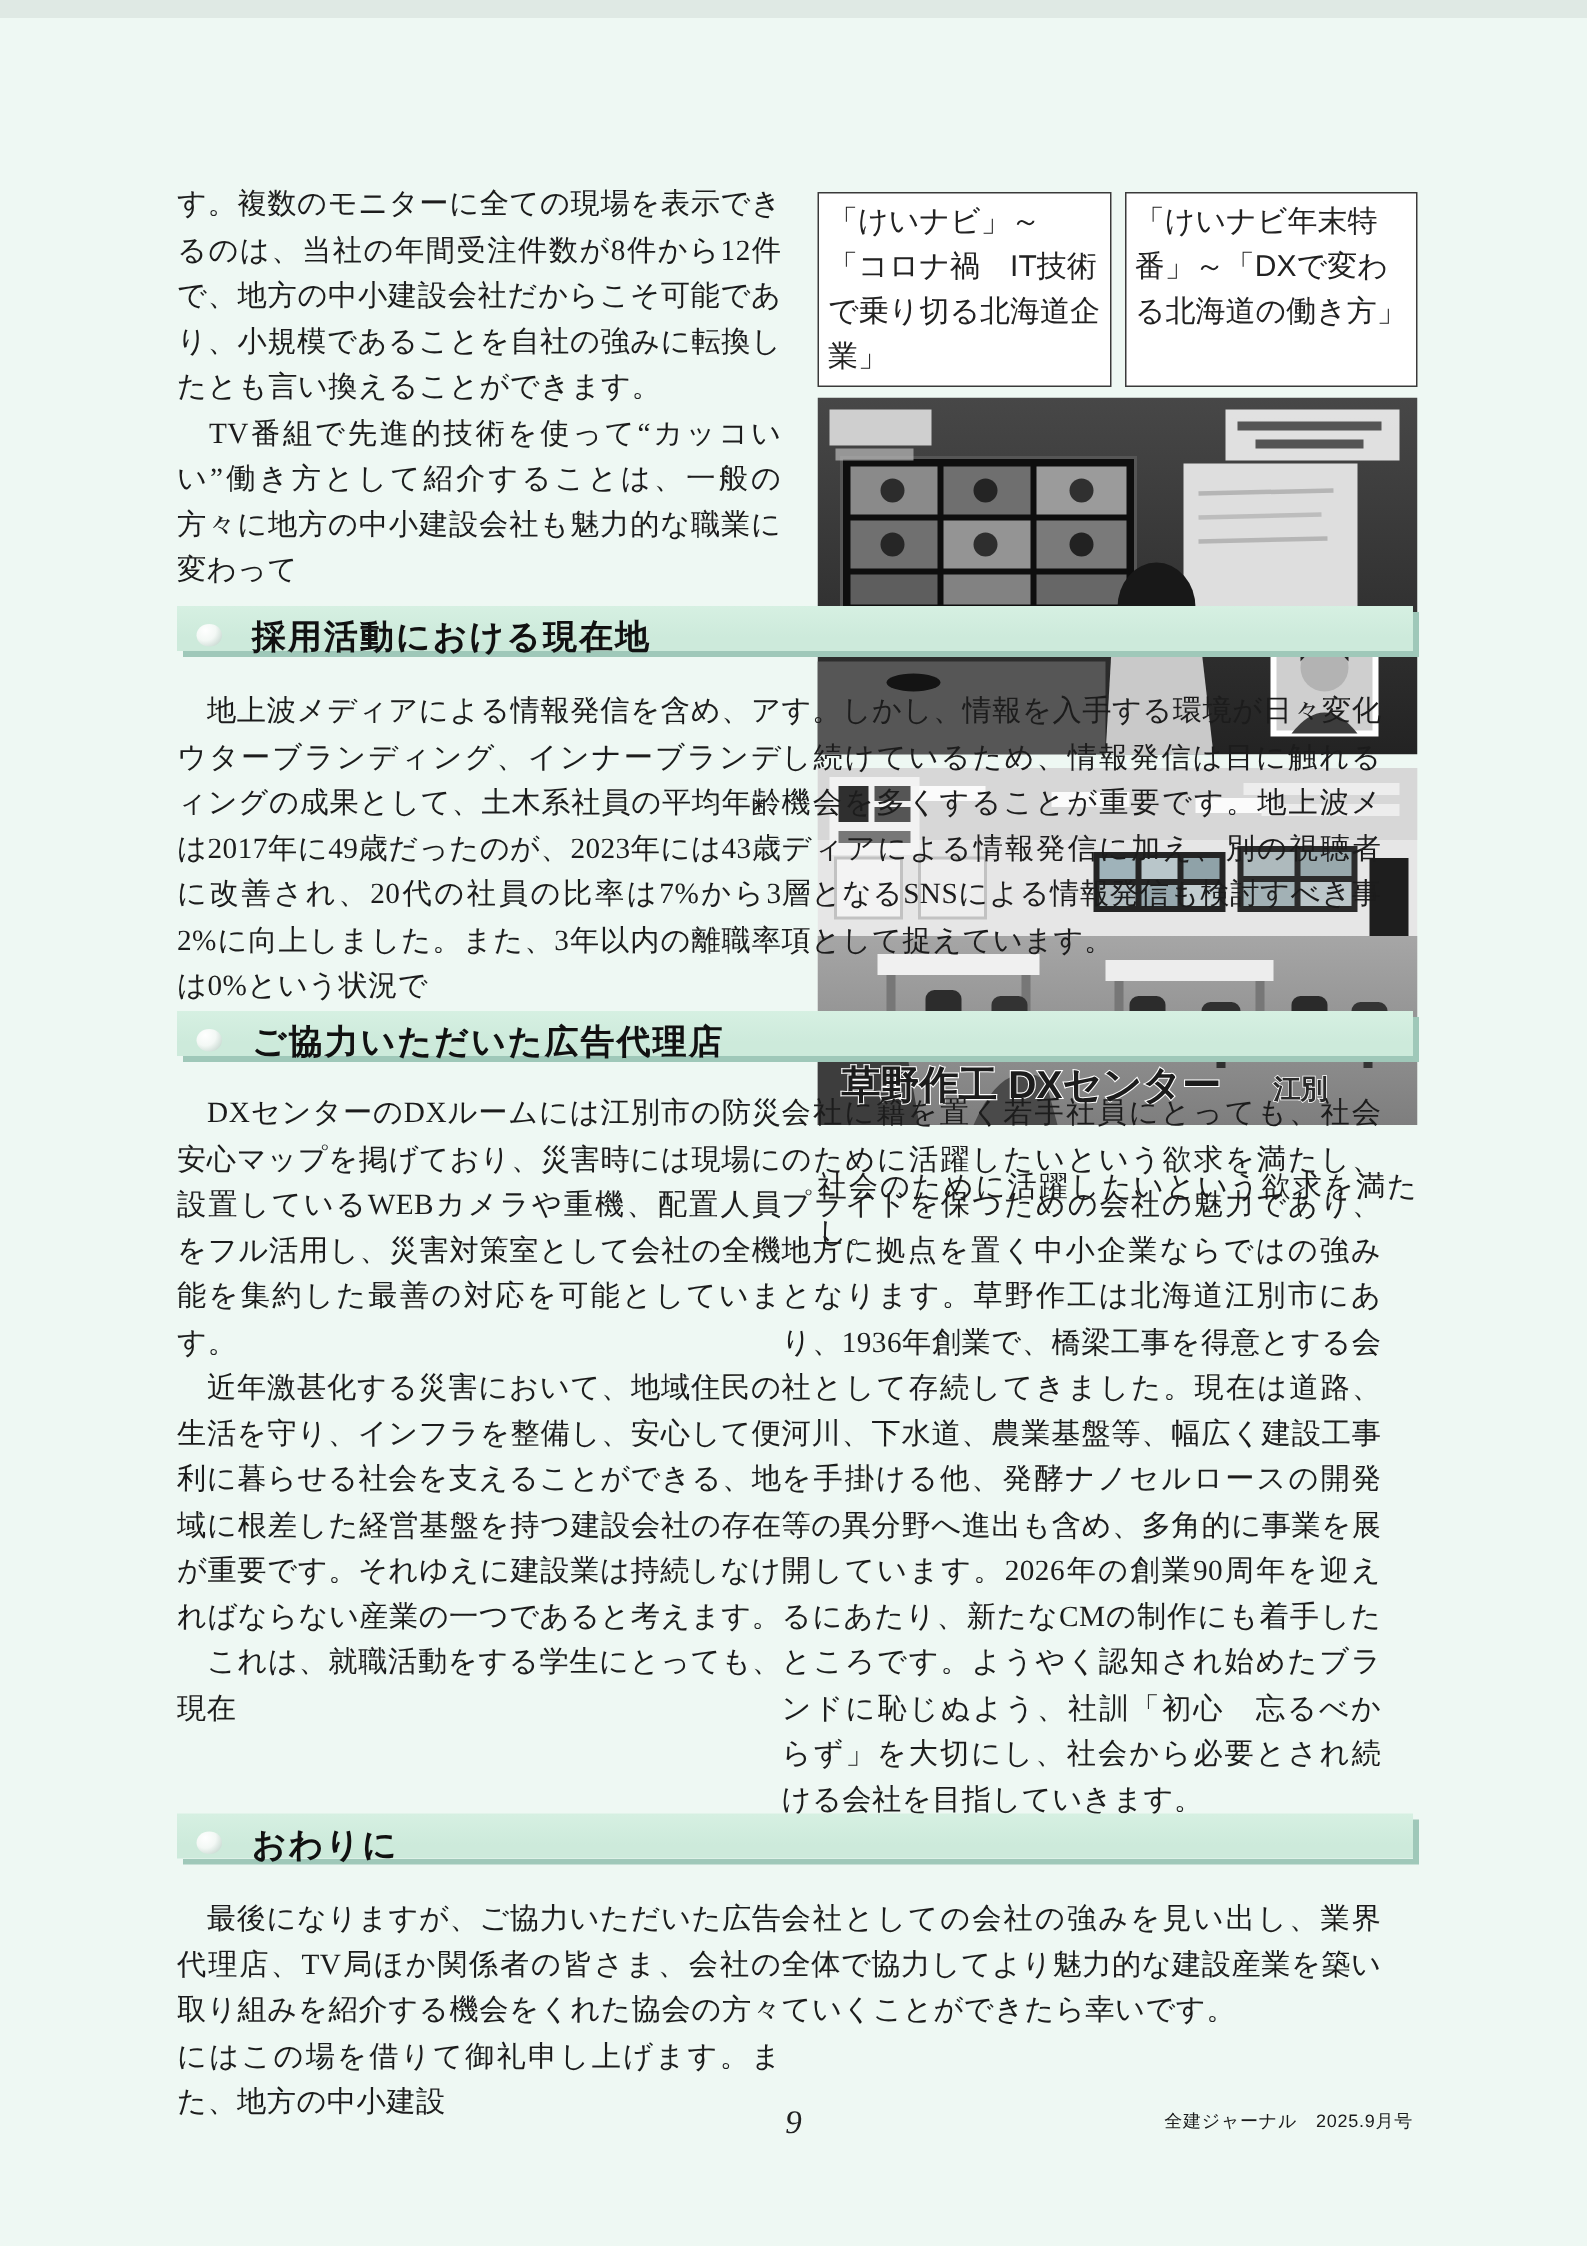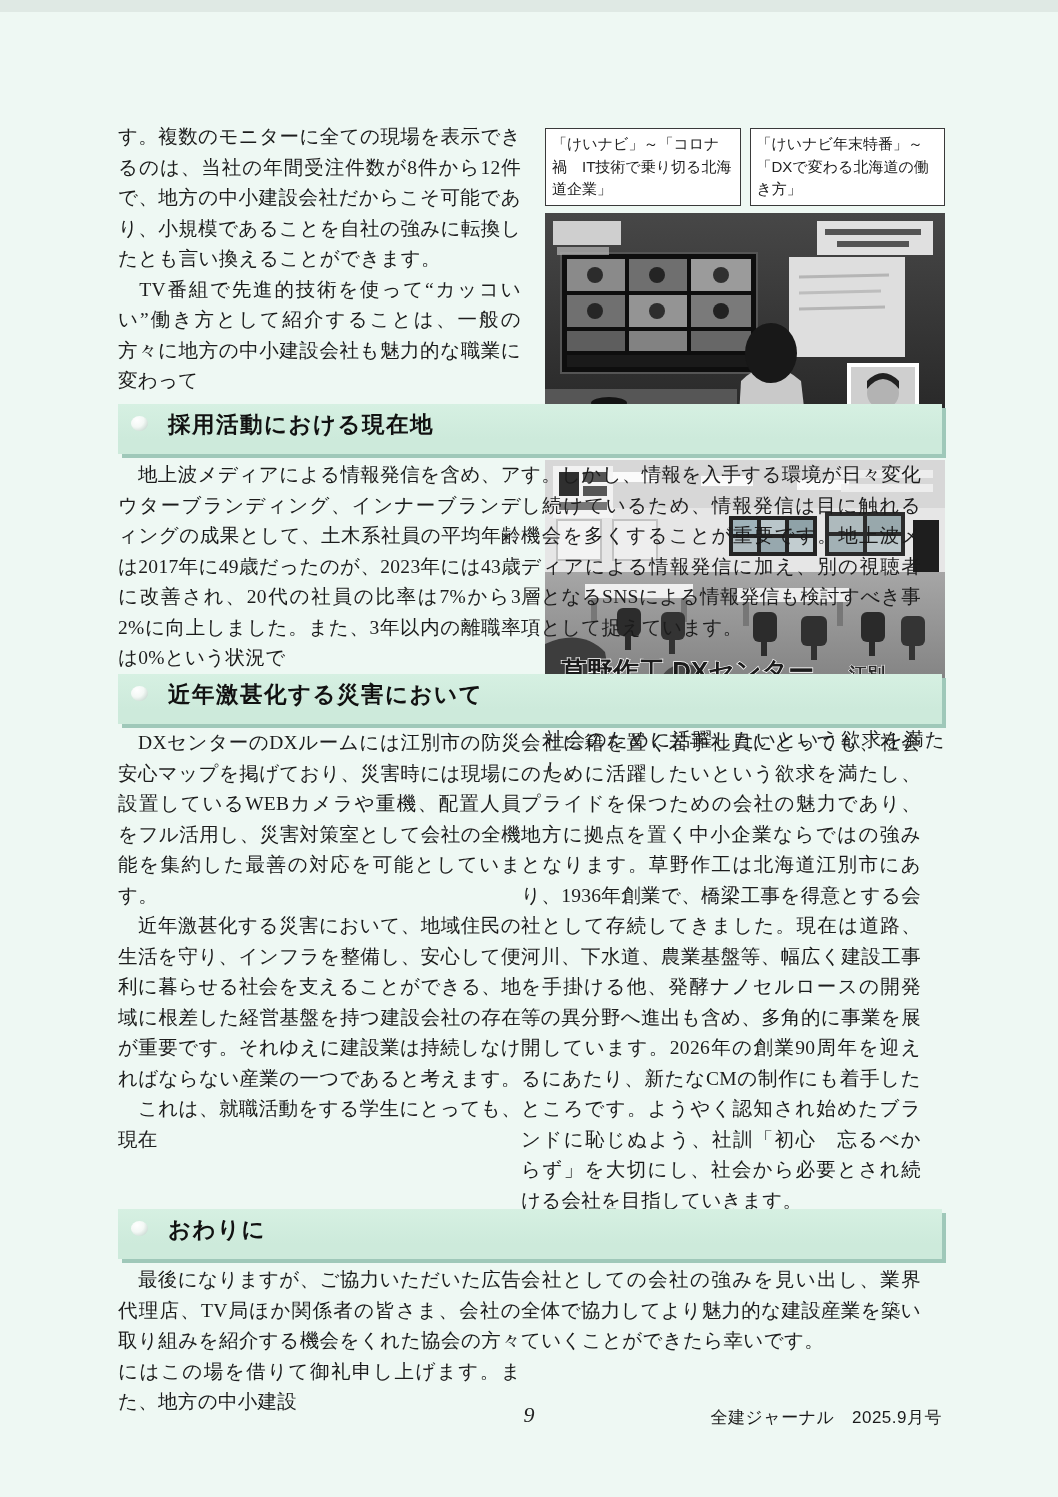--- a/index.html
+++ b/index.html
@@ -33,30 +33,30 @@
     position:absolute;left:118px;top:110px;width:827px;
     display:flex;gap:24px;
   }
   .intro-left{width:403px;}
   .intro-right{width:400px;}
   .tv-captions{display:flex;gap:9px;margin-top:6px;}
   .tv-caption{
     flex:1;background:#ffffff;border:1px solid #3a3a3a;
     padding:4px 6px;
     font-family:"Liberation Sans","DejaVu Sans",sans-serif;
-    font-size:15px;line-height:1.5;color:#222;
+    font-size:20px;line-height:1.5;color:#222;
     min-height:52px;
     word-break:break-all;
   }
   .tv-photos{display:flex;gap:9px;margin-top:7px;flex-direction:column;}
   .tv-photo{flex:1;height:119px;display:block;}
   .continuation{margin-top:27px;}
   
   .section-bar{
-    position:absolute;left:118px;width:824px;height:50px;
+    position:absolute;left:118px;width:824px;height:30px;
     background:linear-gradient(180deg,#d6f0e2 0%,var(--bar-bg) 70%);
     box-shadow:4px 4px 0 var(--bar-shadow);
   }
   .section-bar .bullet{
     position:absolute;left:13px;top:12px;width:17px;height:15px;
     border-radius:50%;
     background:radial-gradient(circle at 35% 28%,#ffffff 0%,#f3f8f5 45%,#b6cbc2 100%);
   }
   .section-bar .title{
     position:absolute;left:50px;top:0;line-height:41px;
@@ -72,21 +72,21 @@
   .section-body .col + .col{width:400px;}
   
   .page-number{
     position:absolute;top:1390px;left:0;width:1058px;text-align:center;
     font-family:"Liberation Serif","DejaVu Serif",serif;
     font-style:italic;font-size:22px;color:#222;
   }
   .issue{
     position:absolute;top:1394px;right:116px;
     font-family:"Liberation Sans","DejaVu Sans",sans-serif;
-    font-size:17px;color:#1a1a1a;letter-spacing:.5px;
+    font-size:12px;color:#1a1a1a;letter-spacing:.5px;
   }
 </style>
 </head>
 <body>
 
 <div class="page">
 
   <div class="intro-row">
     <div class="intro-left body-text">
       <p>す。複数のモニターに全ての現場を表示できるのは、当社の年間受注件数が8件から12件で、地方の中小建設会社だからこそ可能であり、小規模であることを自社の強みに転換したとも言い換えることができます。</p>
@@ -241,21 +241,21 @@
     <div class="col body-text">
       <p>　地上波メディアによる情報発信を含め、アウターブランディング、インナーブランディングの成果として、土木系社員の平均年齢は2017年に49歳だったのが、2023年には43歳に改善され、20代の社員の比率は7%から32%に向上しました。また、3年以内の離職率は0%という状況で</p>
     </div>
     <div class="col body-text">
       <p>す。しかし、情報を入手する環境が日々変化し続けているため、情報発信は目に触れる機会を多くすることが重要です。地上波メディアによる情報発信に加え、別の視聴者層となるSNSによる情報発信も検討すべき事項として捉えています。</p>
     </div>
   </div>
 
   <div class="section-bar" style="top:662px">
     <span class="bullet"></span>
-    <span class="title">近年激甚化する災害において</span>
+    <span class="title">ご協力いただいた広告代理店</span>
   </div>
   <div class="section-body" style="top:716px">
     <div class="col body-text">
       <p>　DXセンターのDXルームには江別市の防災安心マップを掲げており、災害時には現場に設置しているWEBカメラや重機、配置人員をフル活用し、災害対策室として会社の全機能を集約した最善の対応を可能としています。</p>
       <p>　近年激甚化する災害において、地域住民の生活を守り、インフラを整備し、安心して便利に暮らせる社会を支えることができる、地域に根差した経営基盤を持つ建設会社の存在が重要です。それゆえに建設業は持続しなければならない産業の一つであると考えます。</p>
       <p>　これは、就職活動をする学生にとっても、現在</p>
     </div>
     <div class="col body-text">
       <p>会社に籍を置く若手社員にとっても、社会のために活躍したいという欲求を満たし、プライドを保つための会社の魅力であり、地方に拠点を置く中小企業ならではの強みとなります。草野作工は北海道江別市にあり、1936年創業で、橋梁工事を得意とする会社として存続してきました。現在は道路、河川、下水道、農業基盤等、幅広く建設工事を手掛ける他、発酵ナノセルロースの開発等の異分野へ進出も含め、多角的に事業を展開しています。2026年の創業90周年を迎えるにあたり、新たなCMの制作にも着手したところです。ようやく認知され始めたブランドに恥じぬよう、社訓「初心　忘るべからず」を大切にし、社会から必要とされ続ける会社を目指していきます。</p>
     </div>

